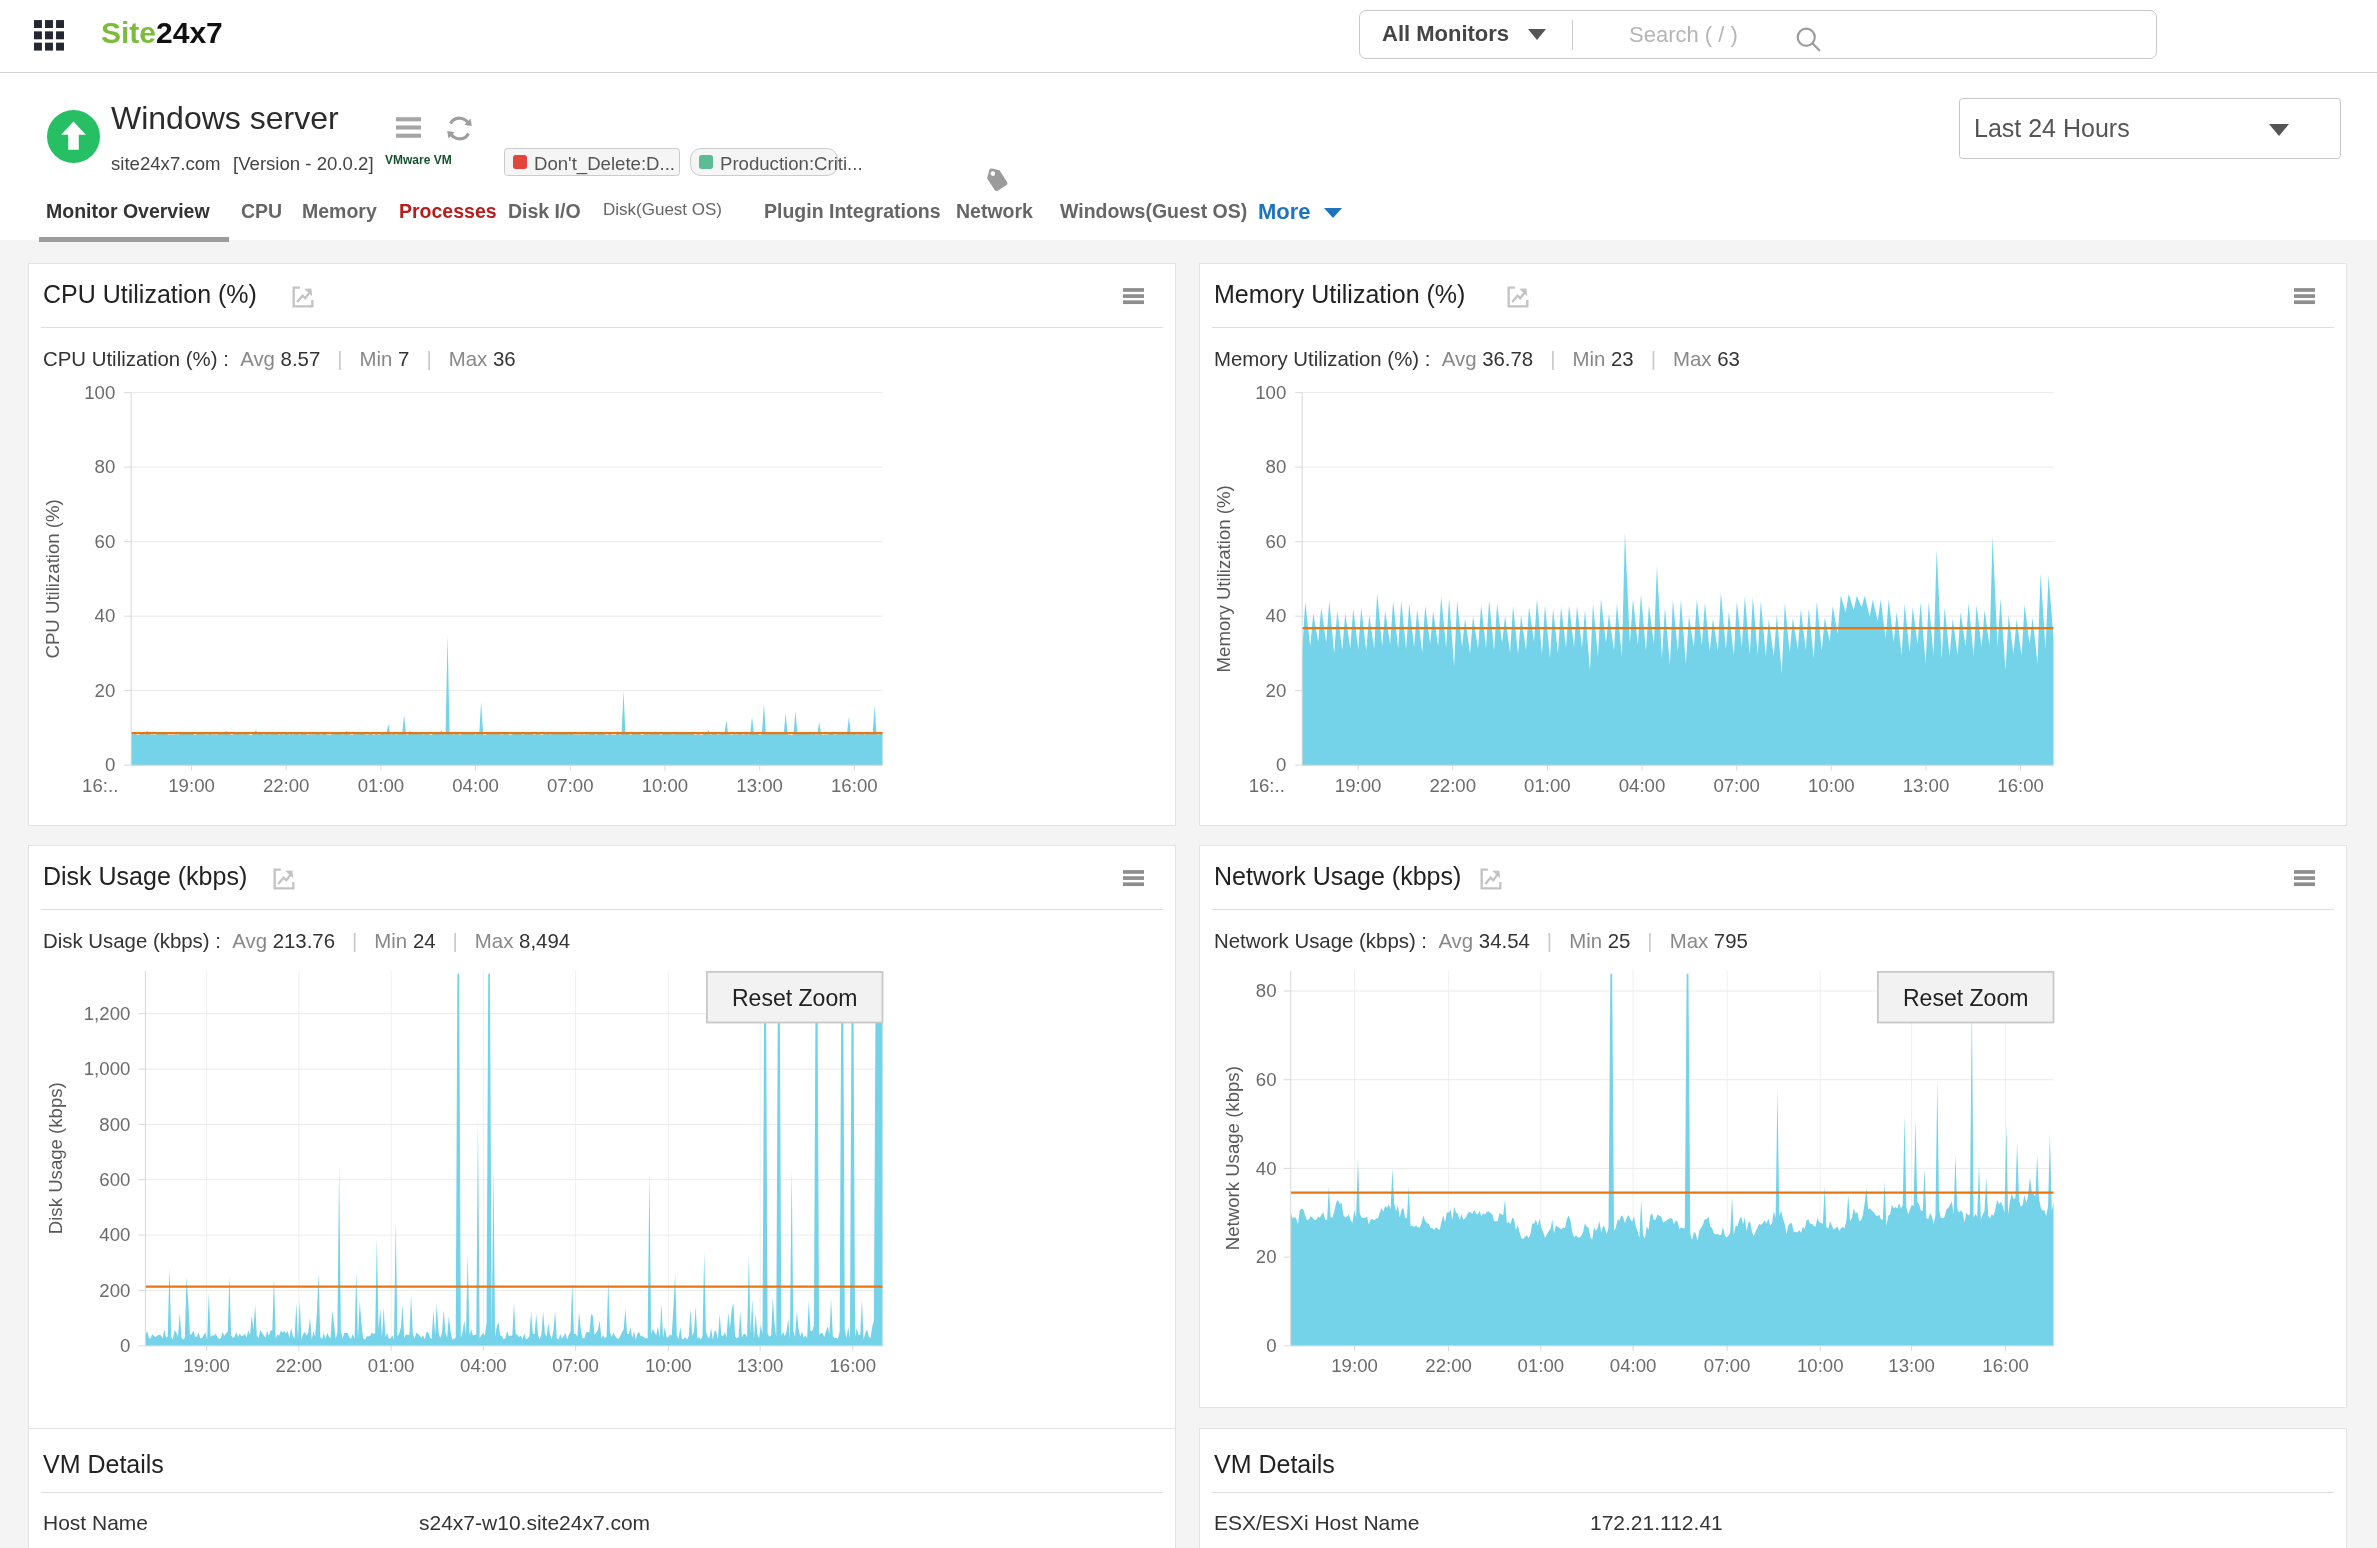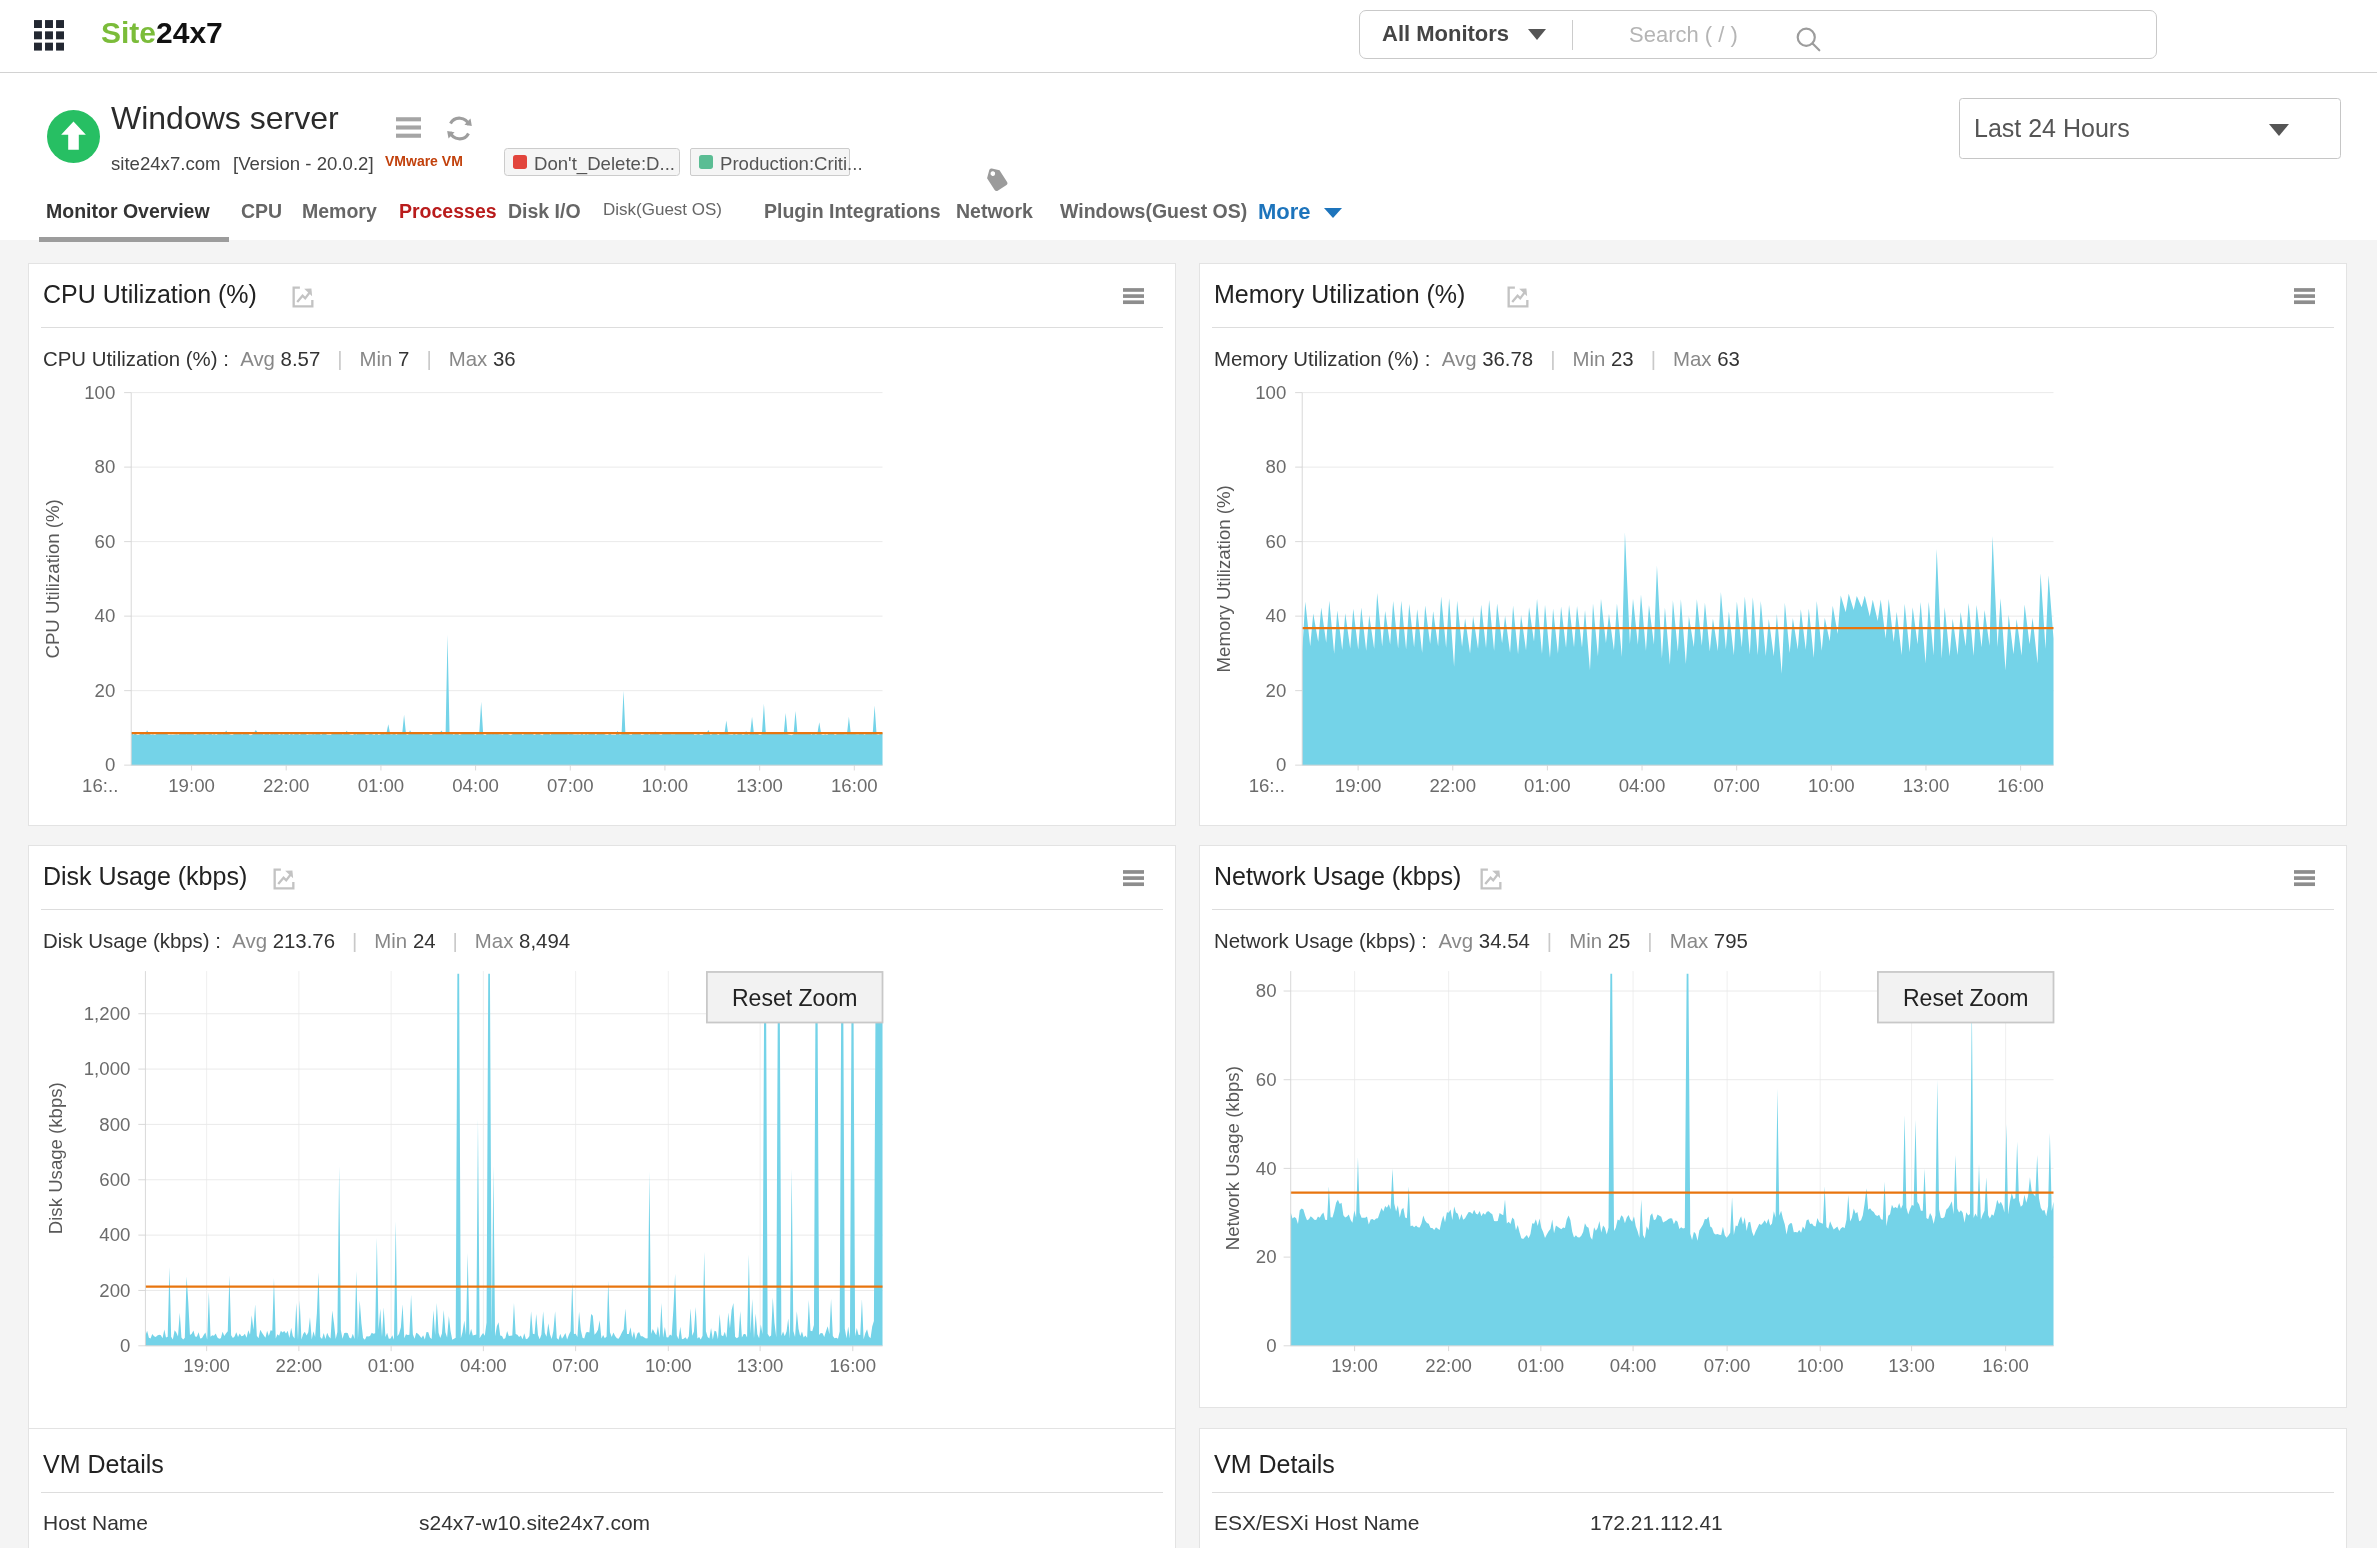--- a/index.html
+++ b/index.html
@@ -77,26 +77,26 @@
 <svg width="27" height="27" viewBox="0 0 30 30" style="position:absolute;left:446;top:115">
 <g stroke="#9e9e9e" stroke-width="3.4" fill="none">
 <path d="M25.5 11 A 11.2 11.2 0 0 0 5 9.5"></path>
 <path d="M4.5 19 A 11.2 11.2 0 0 0 25 20.5"></path>
 </g>
 <path d="M20.5 10.8 L28.7 12.1 L27.2 3.9 Z" fill="#9e9e9e"></path>
 <path d="M9.5 19.2 L1.3 17.9 L2.8 26.1 Z" fill="#9e9e9e"></path>
 </svg>
 <div style="position:absolute;left:111px;top:153px;font-size:18.6px;color:#444">site24x7.com</div>
 <div style="position:absolute;left:233px;top:153px;font-size:18.6px;color:#444">[Version - 20.0.2]</div>
-<div style="position:absolute;left:385px;top:153px;font-size:14px;color:#c2410c;font-weight:bold">VMware VM</div>
+<div style="position:absolute;left:385px;top:153px;font-size:12px;color:#14532d;font-weight:bold">VMware VM</div>
 <div style="position:absolute;left:504px;top:148px;width:176px;height:28px;background:#f5f5f5;border:0.9px solid #ccc;border-radius:3.5px">
 <div style="position:absolute;left:8px;top:6.2px;width:14px;height:14px;background:#e2453c;border-radius:2.7px"></div>
 <div style="position:absolute;left:29px;top:3.5px;font-size:18.6px;color:#555">Don't_Delete:D...</div>
   </div>
-<div style="position:absolute;left:690px;top:148px;width:160px;height:28px;background:#f5f5f5;border:0.9px solid #ccc;border-radius:2px">
+<div style="position:absolute;left:690px;top:148px;width:148px;height:28px;background:#f5f5f5;border:0.9px solid #ccc;border-radius:11px">
 <div style="position:absolute;left:8px;top:6.2px;width:14px;height:14px;background:#5bbd94;border-radius:2.7px"></div>
 <div style="position:absolute;left:29px;top:3.5px;font-size:18.6px;color:#555">Production:Criti...</div>
   </div>
 <svg width="28" height="28" viewBox="0 0 32 32" style="position:absolute;left:983;top:166">
 <g transform="rotate(12 16 16)">
 <path d="M5 7 A2.5 2.5 0 0 1 7.5 4.5 L16.5 4.5 L27.5 15.5 A3 3 0 0 1 27.5 19.7 L19.7 27.5 A3 3 0 0 1 15.5 27.5 L4.5 16.5 L5 7 Z" fill="#9b9b9b"></path>
 <circle cx="9.8" cy="9.8" r="2.7" fill="#fff"></circle>
 </g>
   </svg>
 <div style="position:absolute;left:1959px;top:98px;width:382px;height:61px;background:#fff;border:1.8px solid #c6c6c6;border-radius:3.5px">

